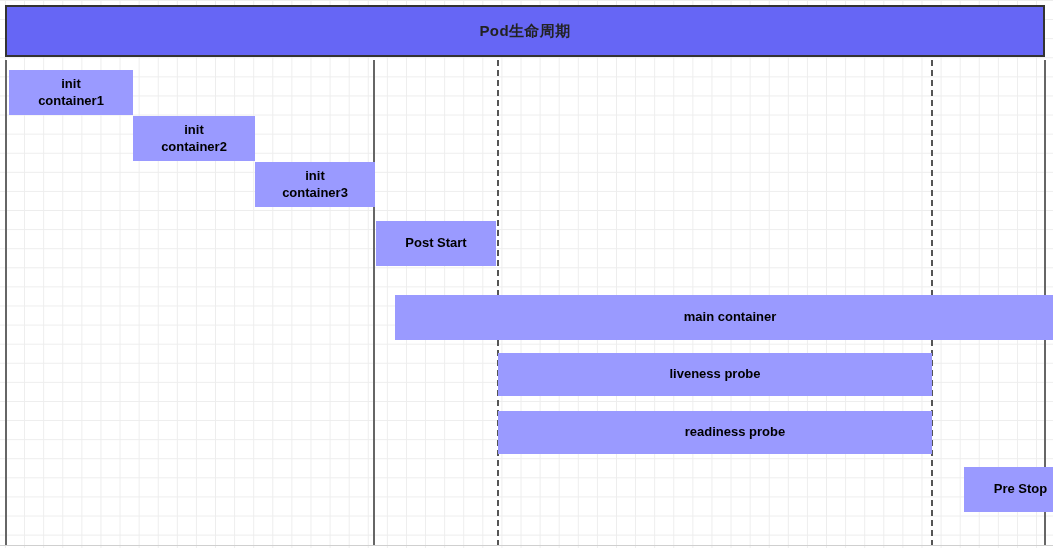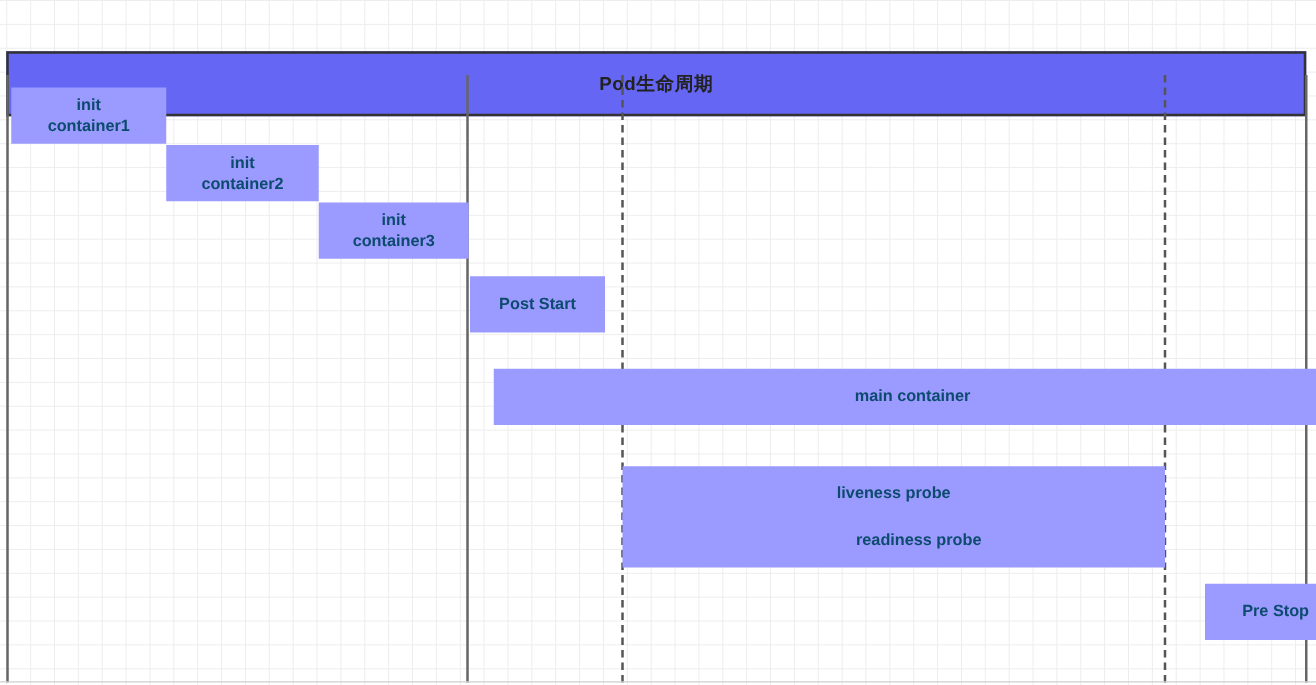--- a/index.html
+++ b/index.html
@@ -28,21 +28,20 @@
     left: 5px;
     top: 5px;
     width: 1040px;
     height: 52px;
     background: #6666f5;
     border: 2px solid #333333;
     box-sizing: border-box;
     display: flex;
     align-items: center;
     justify-content: center;
-    margin-top: 36px;
   }
   .title-band .title-text {
     font-size: 15px;
     font-weight: bold;
     color: #222222;
     letter-spacing: 0.4px;
   }
   
   .vrule-solid {
     position: absolute;
@@ -61,21 +60,21 @@
   }
   
   .bar {
     position: absolute;
     background: #9a9aff;
     display: flex;
     align-items: center;
     justify-content: center;
     box-sizing: border-box;
     text-align: center;
-    color: #0c4a6e;
+    color: #000000;
     font-size: 13px;
     font-weight: bold;
     line-height: 1.25;
     z-index: 3;
   }
   .bar.two-line { white-space: pre-line; }
 </style>
 </head>
 <body>
 
@@ -93,27 +92,27 @@
       <div class="vrule-dashed" style="left: 931px; top: 60px; height: 486px;"></div>
       <div class="hrule" style="left: 0px; top: 545px; width: 1053px;"></div>
     </div>
   <div id="bars-layer">
       <div class="bar two-line" style="left: 9px; top: 70px; width: 124px; height: 45px;"><span>init
 container1</span></div>
       <div class="bar two-line" style="left: 133px; top: 116px; width: 122px; height: 45px;"><span>init
 container2</span></div>
       <div class="bar two-line" style="left: 255px; top: 162px; width: 120px; height: 45px;"><span>init
 container3</span></div>
-      <div class="bar" style="left: 376px; top: 221px; width: 108px; height: 45px;">
+      <div class="bar" style="left: 376px; top: 221px; width: 120px; height: 45px;">
         <span>Post Start</span>
       </div>
       <div class="bar" style="left: 375px; top: 295px; width: 670px; height: 45px; margin-left: 20px;">
         <span>main container</span>
       </div>
-      <div class="bar" style="left: 498px; top: 353px; width: 434px; height: 43px; margin-top: 20px;">
+      <div class="bar" style="left: 498px; top: 353px; width: 434px; height: 43px;">
         <span>liveness probe</span>
       </div>
       <div class="bar" style="left: 498px; top: 411px; width: 434px; height: 43px; padding-left: 40px;">
         <span>readiness probe</span>
       </div>
       <div class="bar" style="left: 964px; top: 467px; width: 113px; height: 45px;">
         <span>Pre Stop</span>
       </div>
     </div>
 

